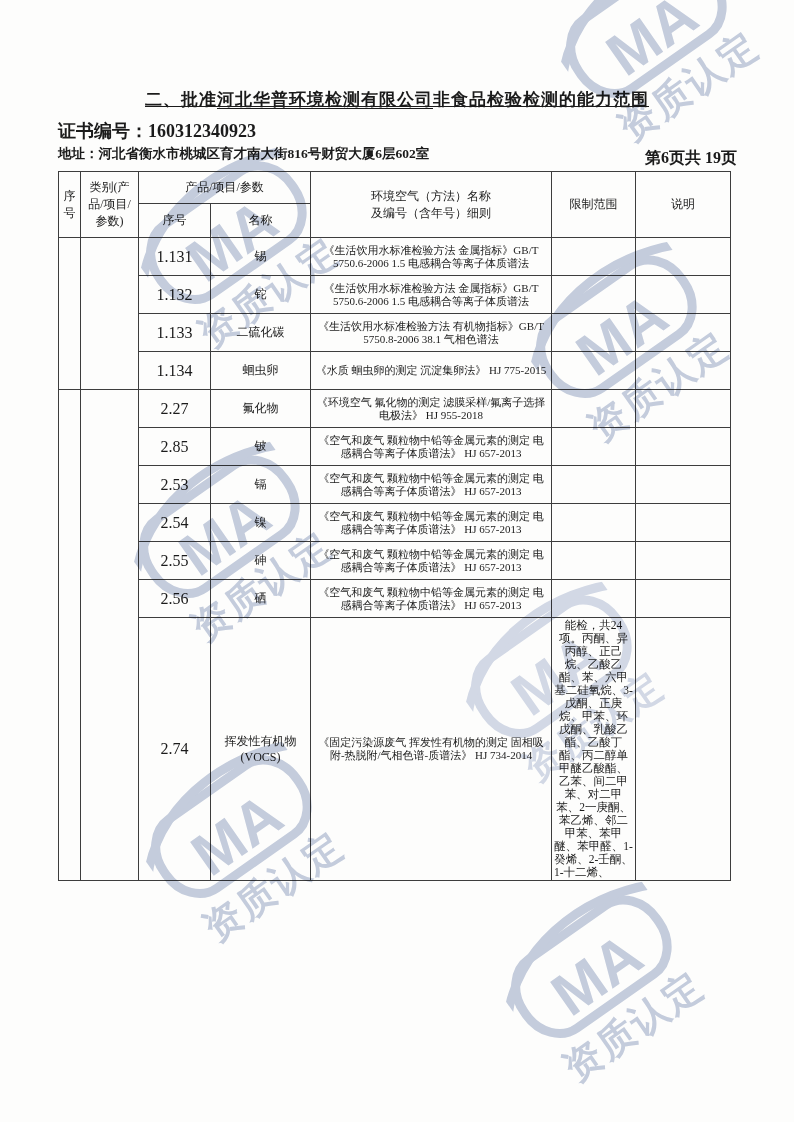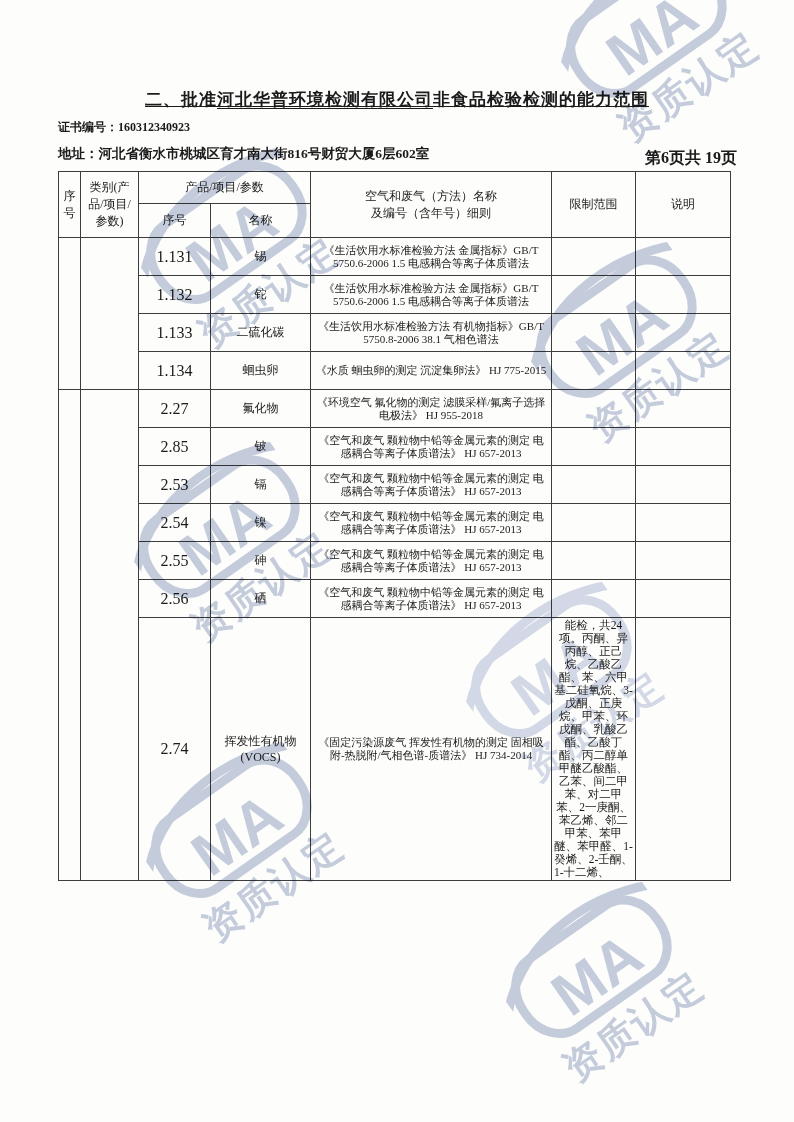--- a/index.html
+++ b/index.html
@@ -12,21 +12,21 @@
     font-family: "Liberation Serif", "DejaVu Serif", serif;
     color: #1b1b1b;
   }
   
   .doc-title {
     position: absolute; top: 88px; left: 0; right: 0;
     text-align: center; font-size: 17px; font-weight: bold;
     letter-spacing: 1px; white-space: nowrap; text-decoration: underline;
   }
   .doc-title .u { text-decoration: underline; text-underline-offset: 3px; }
-  .meta-cert  { position: absolute; top: 119px; left: 58px; font-size: 12px; font-weight: bold; }
+  .meta-cert  { position: absolute; top: 119px; left: 58px; font-size: 18px; font-weight: bold; }
   .meta-addr  { position: absolute; top: 145px; left: 58px; font-size: 13.5px; font-weight: bold; }
   .page-num   { position: absolute; top: 148px; right: 57px; font-size: 16px; font-weight: bold; }
 
   
   .tbl-wrap { position: absolute; top: 171px; left: 58px; }
   table.cap {
     border-collapse: collapse; table-layout: fixed;
     width: 536px; font-size: 12px;
   }
   table.cap th, table.cap td {
@@ -101,21 +101,21 @@
         <col style="width:100px">
           <col style="width:241px">
           <col style="width:84px">
           <col style="width:95px">
       </colgroup>
       <thead>
         <tr>
           <th rowspan="2">序号</th>
           <th rowspan="2">类别(产品/项目/参数)</th>
           <th colspan="2">产品/项目/参数</th>
-          <th rowspan="2" class="pre">空气和废气（方法）名称
+          <th rowspan="2" class="pre">环境空气（方法）名称
 及编号（含年号）细则</th>
           <th rowspan="2">限制范围</th>
           <th rowspan="2">说明</th>
         </tr>
         <tr>
           <th>序号</th>
           <th>名称</th>
         </tr>
       </thead>
       <tbody id="table-body">

